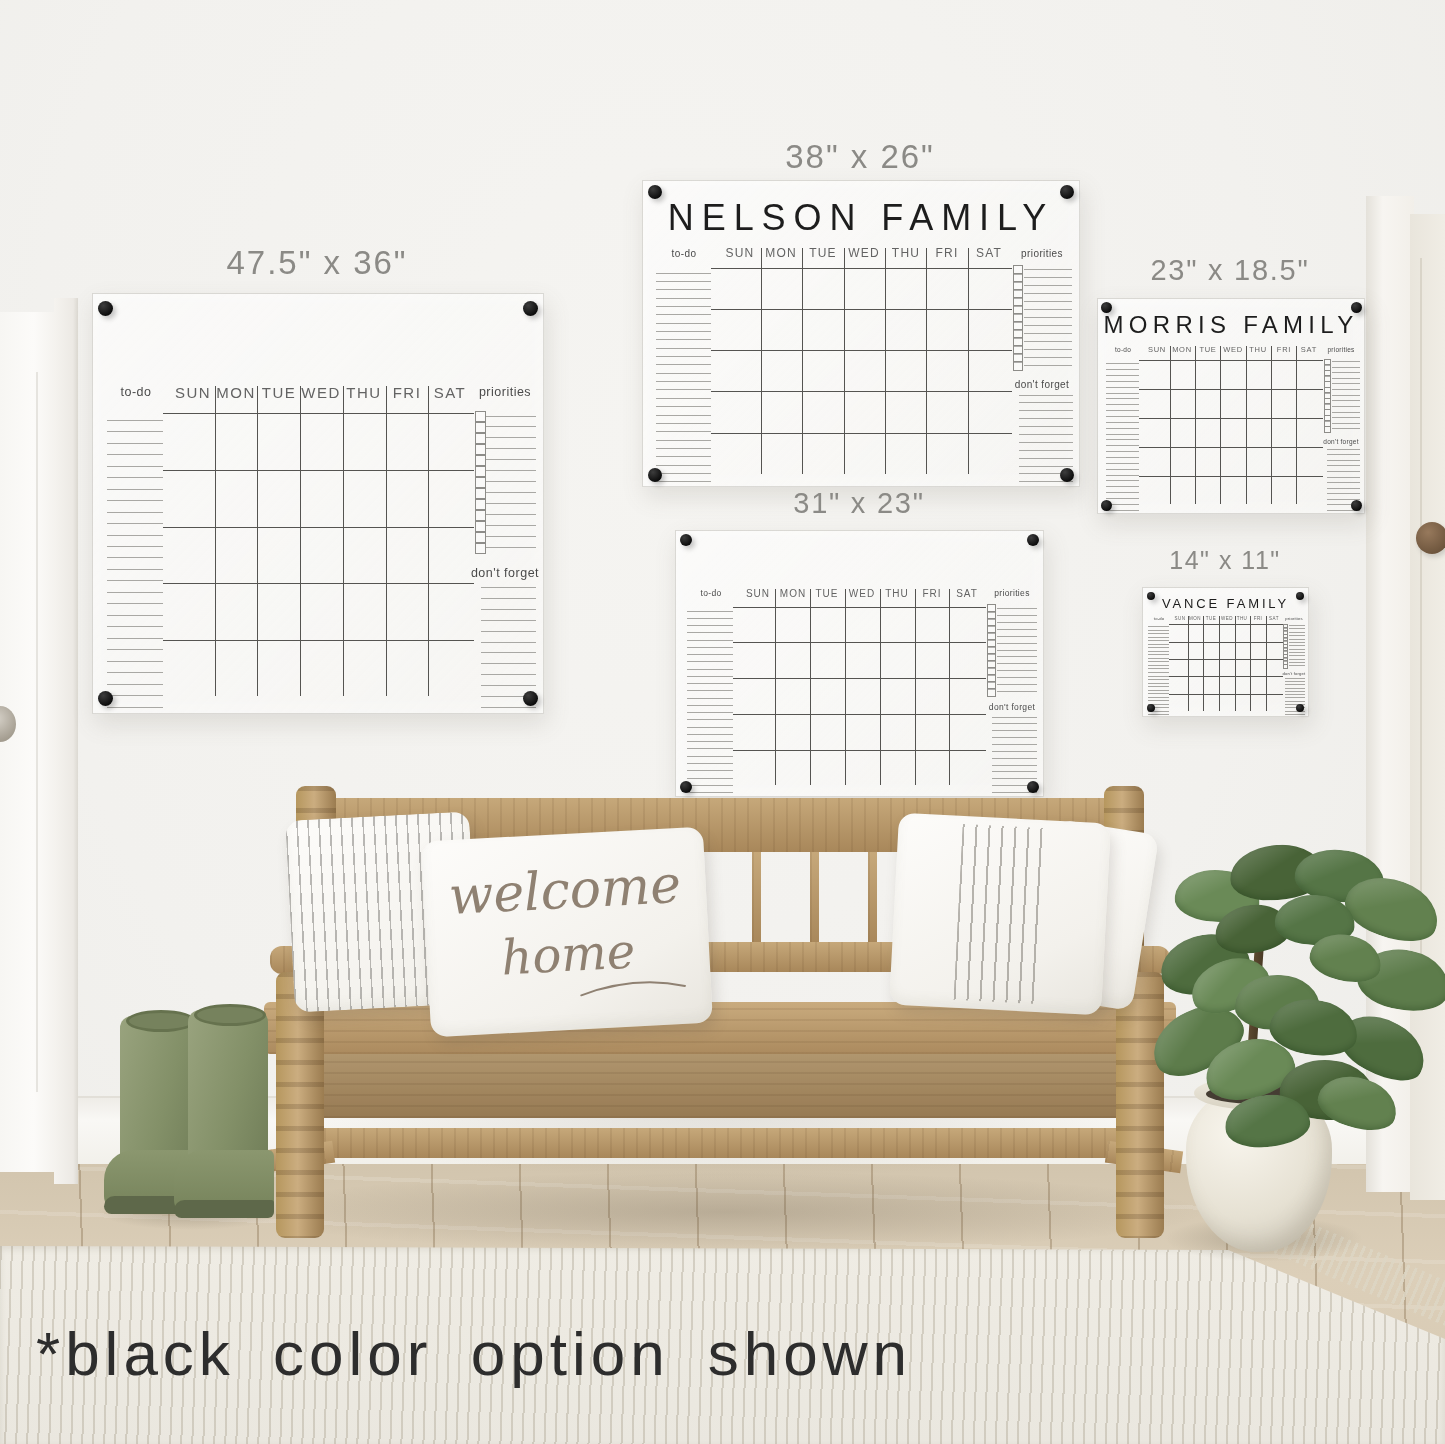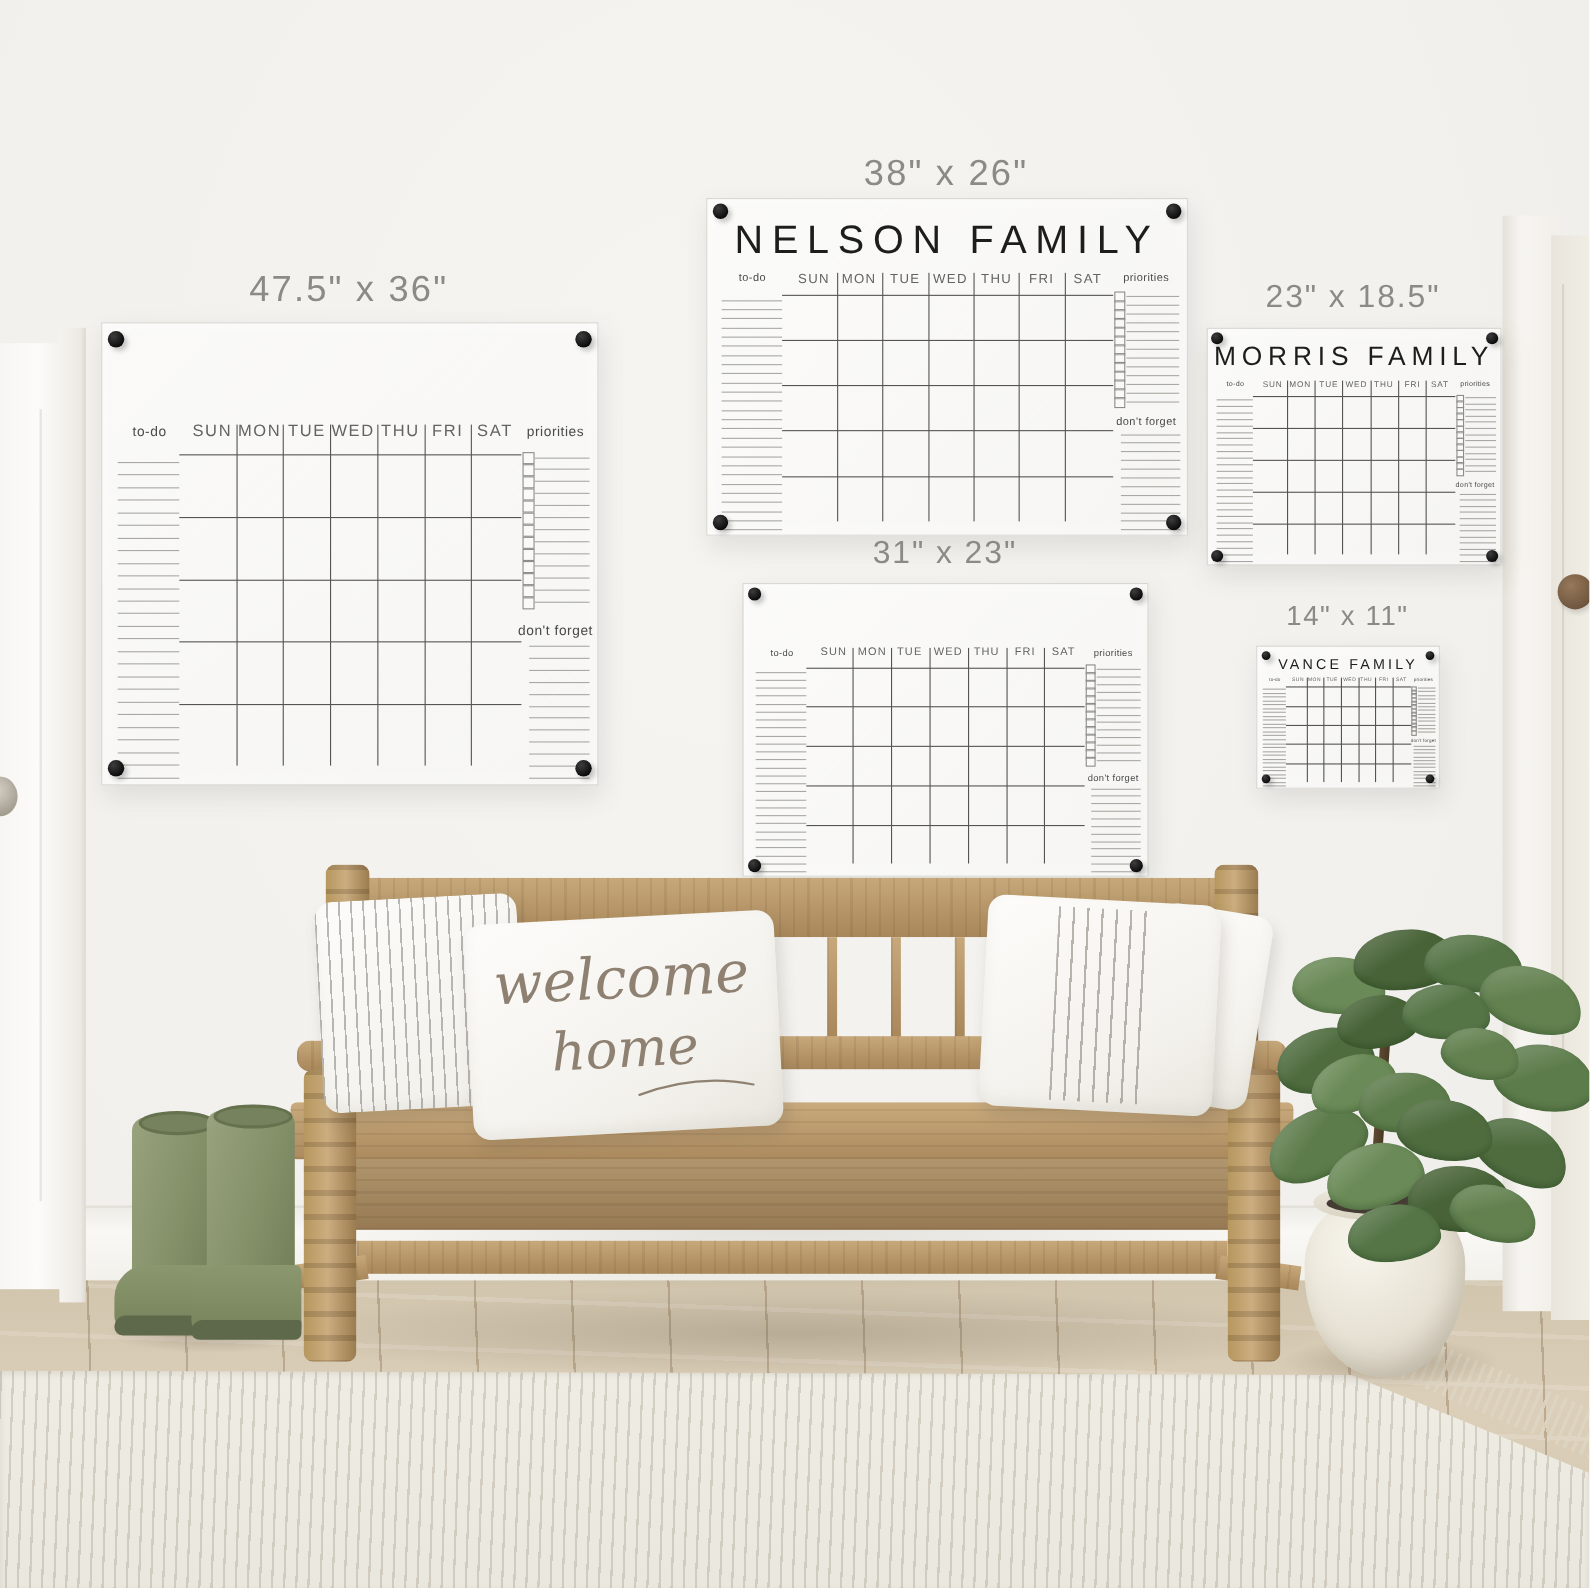--- a/index.html
+++ b/index.html
@@ -641,13 +641,14 @@
       <div class="leaf" style="left: 1275px; top: 895px; width: 80px; height: 50px; transform: rotate(4deg); background: linear-gradient(150deg, rgba(255, 255, 255, 0.25), rgba(0, 0, 0, 0) 45%), rgb(85, 117, 70);"></div>
       <div class="leaf" style="left: 1310px; top: 935px; width: 72px; height: 46px; transform: rotate(14deg); background: linear-gradient(150deg, rgba(255, 255, 255, 0.25), rgba(0, 0, 0, 0) 45%), rgb(98, 129, 79);"></div>
       <div class="leaf" style="left: 1235px; top: 975px; width: 85px; height: 55px; transform: rotate(2deg); background: linear-gradient(150deg, rgba(255, 255, 255, 0.25), rgba(0, 0, 0, 0) 45%), rgb(93, 124, 75);"></div>
       <div class="leaf" style="left: 1270px; top: 1000px; width: 88px; height: 55px; transform: rotate(10deg); background: linear-gradient(150deg, rgba(255, 255, 255, 0.25), rgba(0, 0, 0, 0) 45%), rgb(78, 108, 62);"></div>
       <div class="leaf" style="left: 1205px; top: 1040px; width: 90px; height: 58px; transform: rotate(-12deg); background: linear-gradient(150deg, rgba(255, 255, 255, 0.25), rgba(0, 0, 0, 0) 45%), rgb(106, 138, 87);"></div>
       <div class="leaf" style="left: 1280px; top: 1060px; width: 95px; height: 60px; transform: rotate(6deg); background: linear-gradient(150deg, rgba(255, 255, 255, 0.25), rgba(0, 0, 0, 0) 45%), rgb(72, 99, 55);"></div>
       <div class="leaf" style="left: 1225px; top: 1095px; width: 85px; height: 52px; transform: rotate(-4deg); background: linear-gradient(150deg, rgba(255, 255, 255, 0.25), rgba(0, 0, 0, 0) 45%), rgb(85, 117, 70);"></div>
       <div class="leaf" style="left: 1318px; top: 1078px; width: 80px; height: 50px; transform: rotate(18deg); background: linear-gradient(150deg, rgba(255, 255, 255, 0.25), rgba(0, 0, 0, 0) 45%), rgb(98, 129, 79);"></div>
     </div>
 
+  <div class="abs caption">*black color option shown</div>
 </div>
 
 </body></html>

